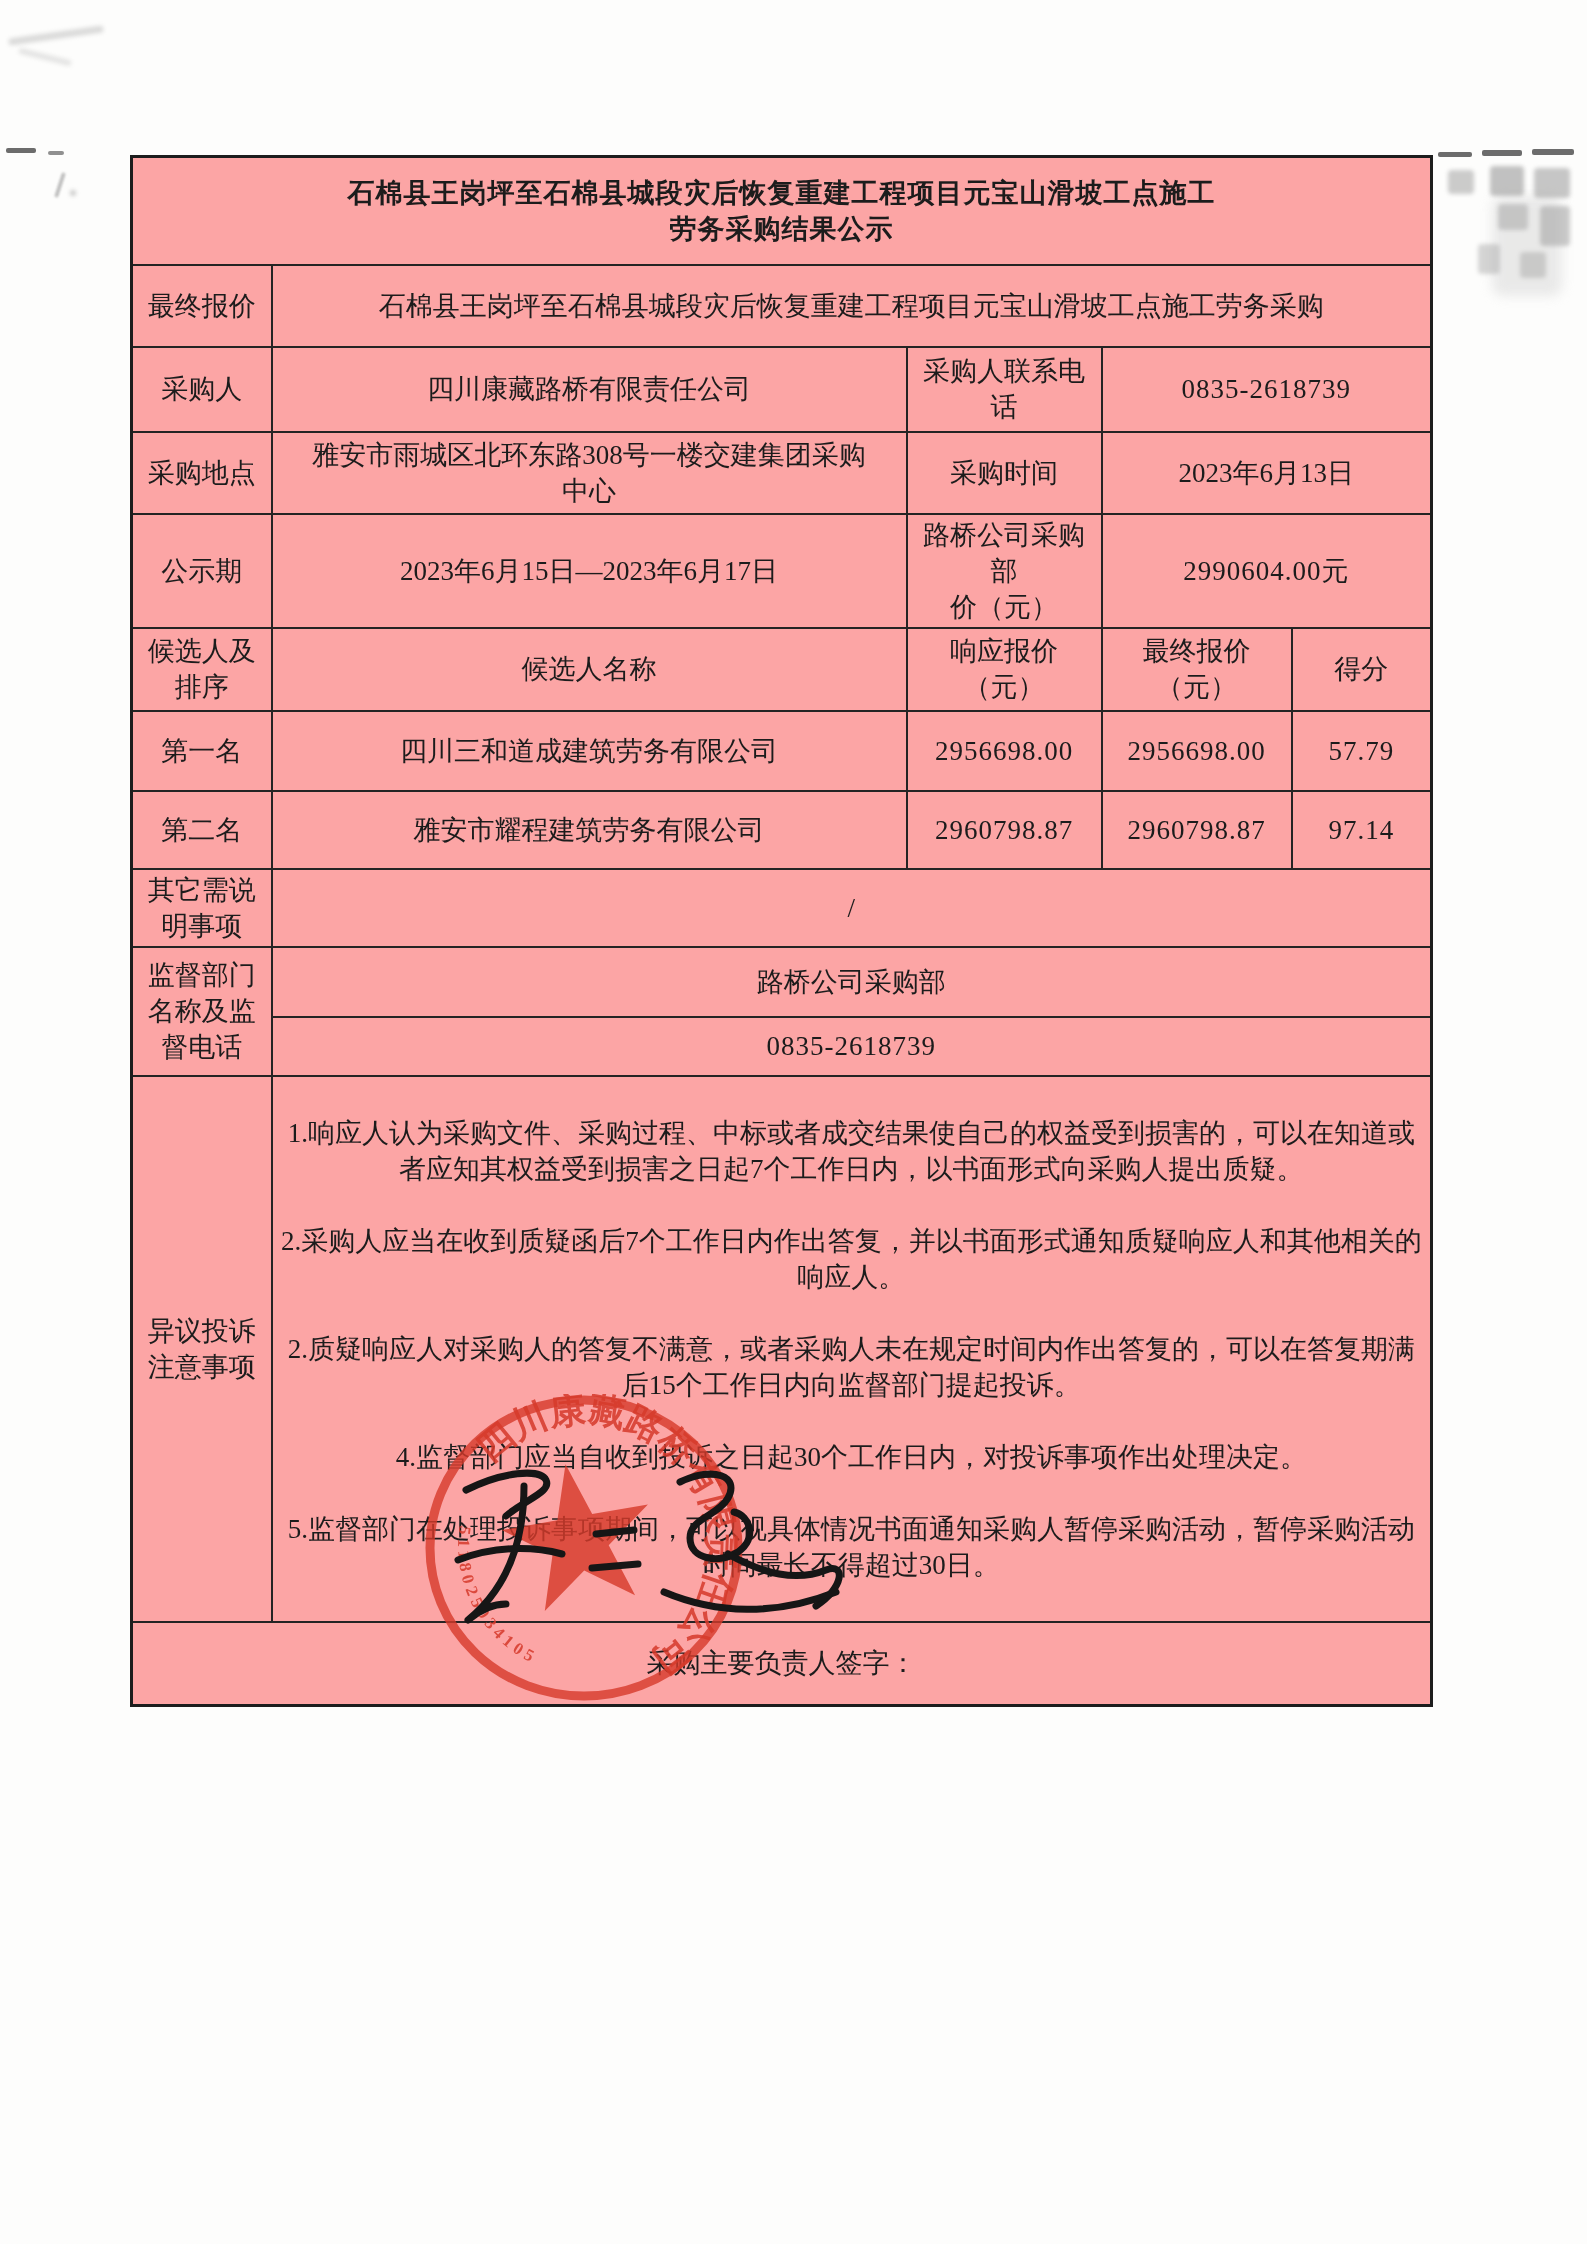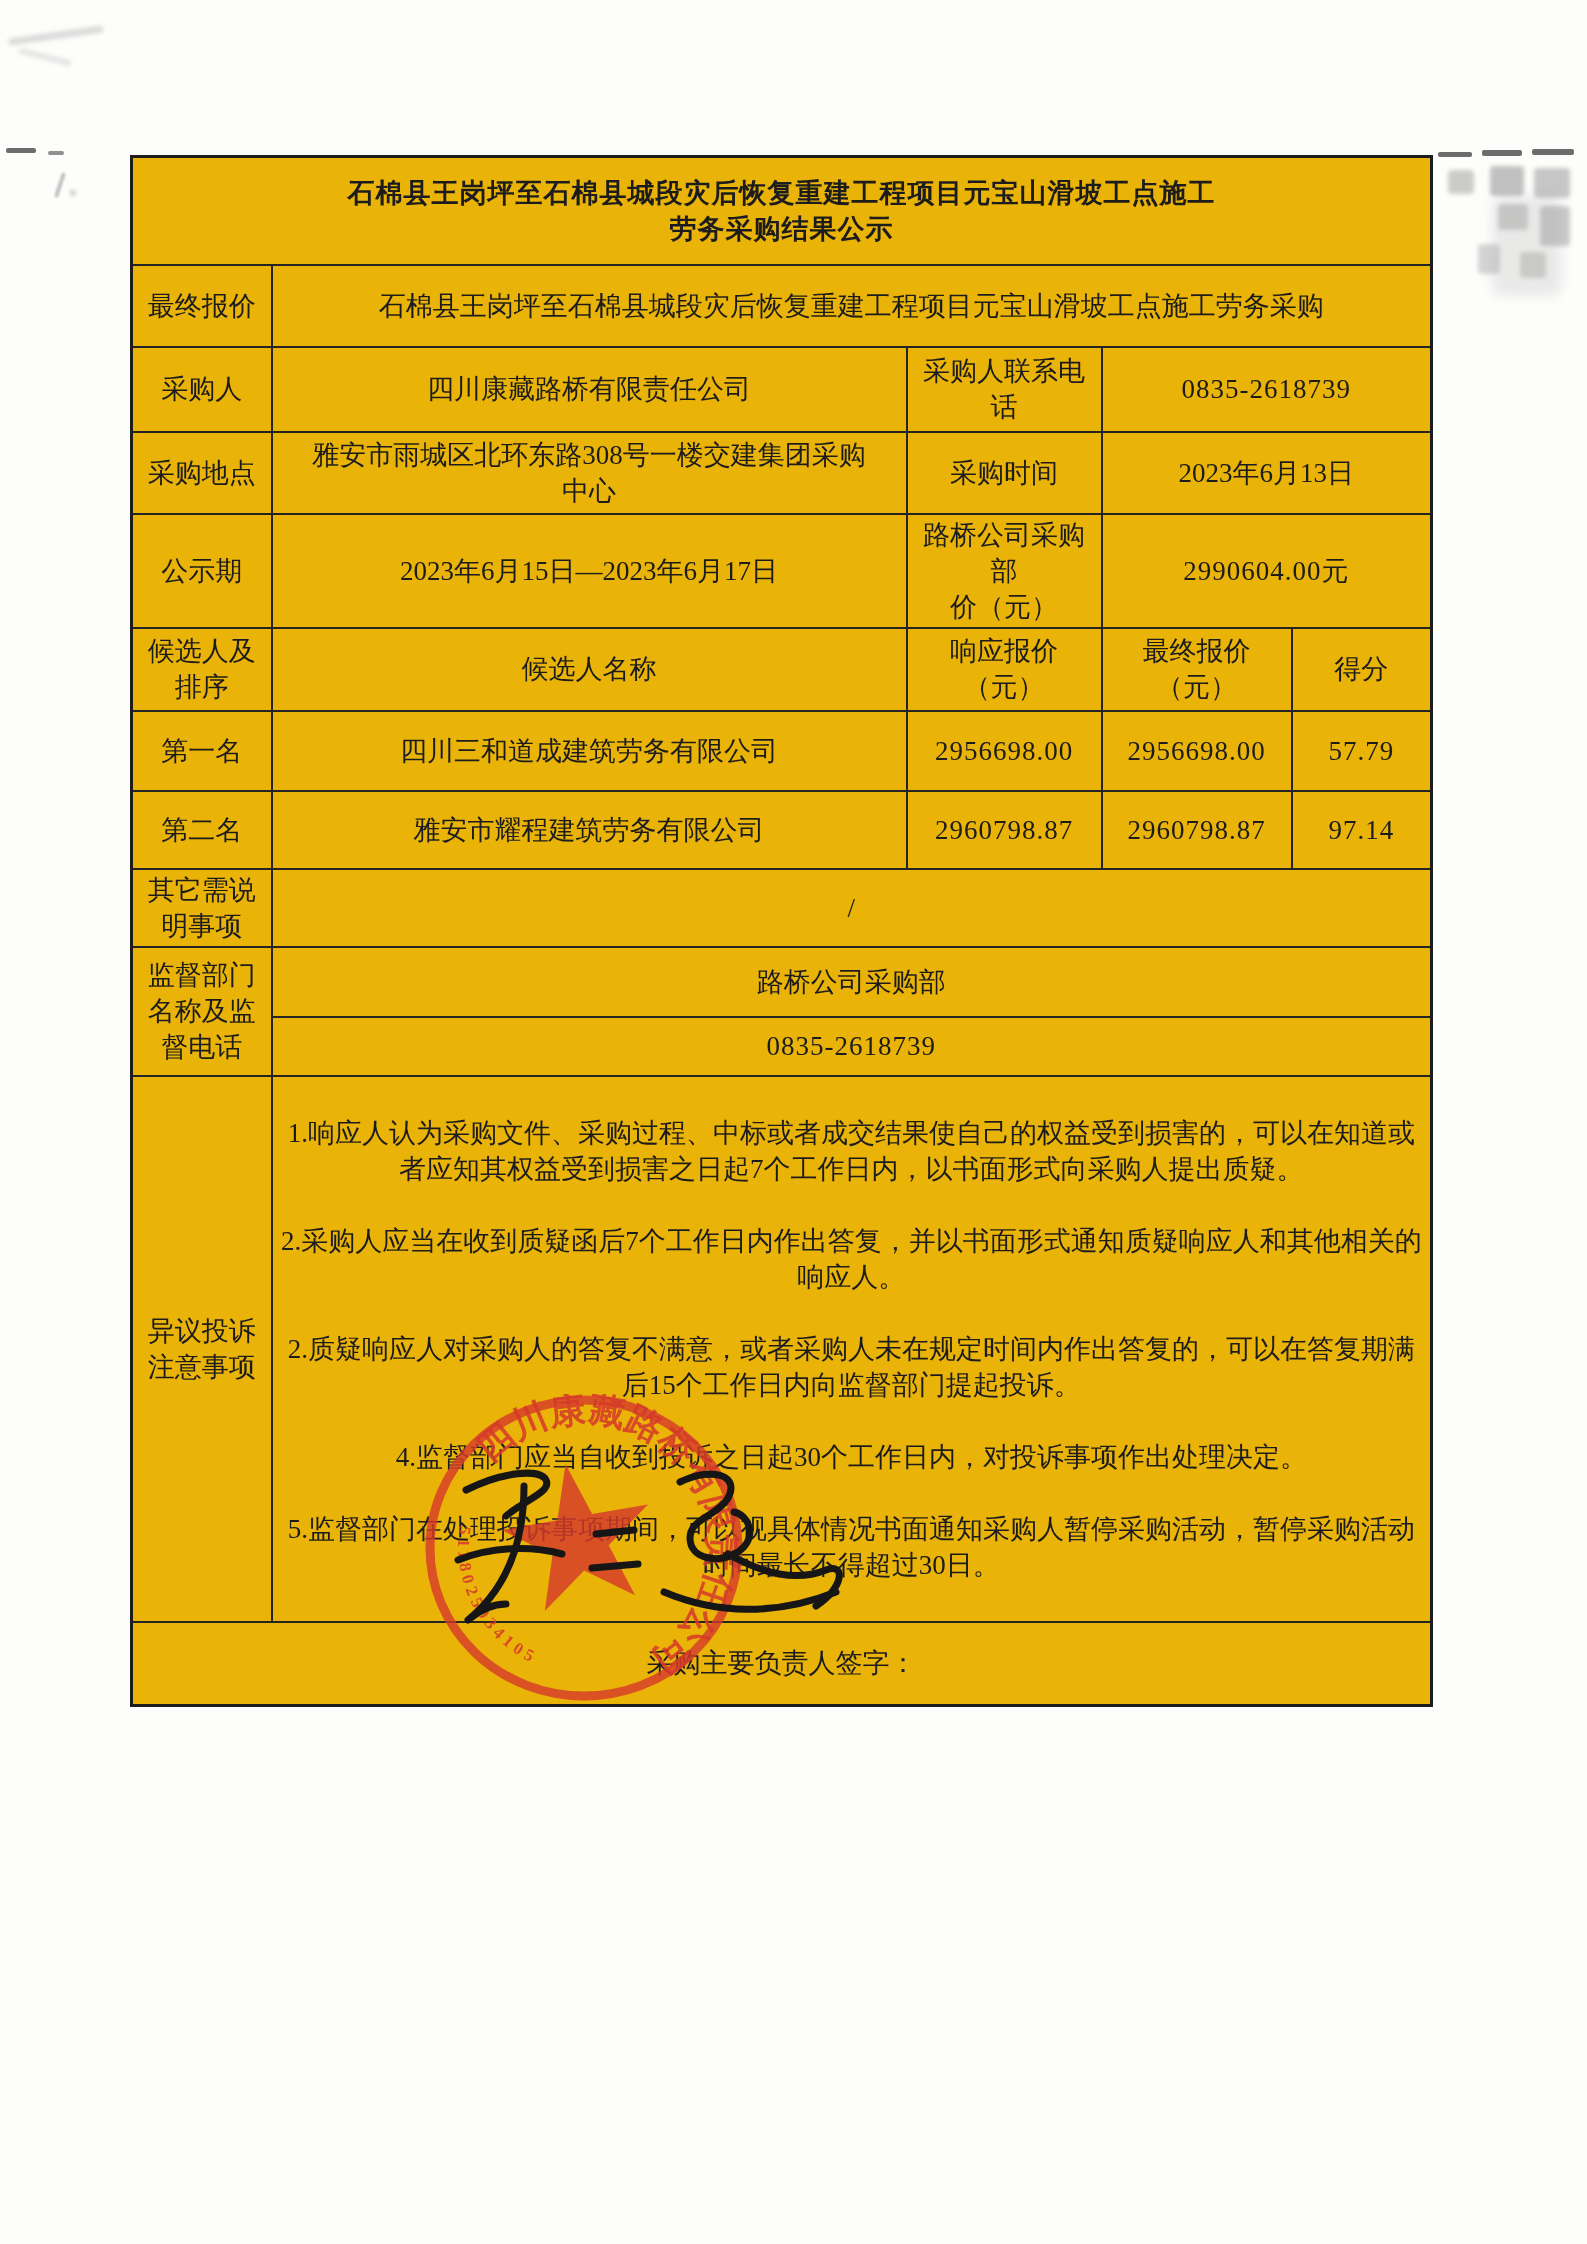--- a/index.html
+++ b/index.html
@@ -1,20 +1,20 @@
 <!DOCTYPE html>
 <html><head>
 <meta charset="utf-8">
 <style>
   html,body{margin:0;padding:0;}
   body{width:1587px;height:2244px;background:#ffffff;font-family:"Liberation Serif","DejaVu Serif",serif;color:#1c1c1c;}
   .page{position:relative;width:1587px;height:2244px;background:#fdfdfc;overflow:hidden;}
 
   
-  table.doc{position:absolute;left:130px;top:155px;width:1300px;border-collapse:collapse;table-layout:fixed;background:#eab308;}
+  table.doc{position:absolute;left:130px;top:155px;width:1300px;border-collapse:collapse;table-layout:fixed;background:#fca5a5;}
   table.doc td{border:2px solid #242424;text-align:center;vertical-align:middle;
                font-size:27px;line-height:36px;padding:2px 6px;white-space:pre-line;overflow:hidden;}
   table.doc{border:3px solid #1d1d1d;}
   td.title{font-family:"Liberation Sans","DejaVu Sans",sans-serif;font-weight:bold;font-size:38px;line-height:56px;letter-spacing:1px;border-bottom-width:3px;}
   td.left{text-align:left;}
   td.notes{ text-align:left;vertical-align:top;padding:46px 18px 0 12px;line-height:38px;}
   td.signrow{text-align:left;padding-left:12px;font-size:28px;}
   td.num{font-size:28px;letter-spacing:1px;}
 
   

